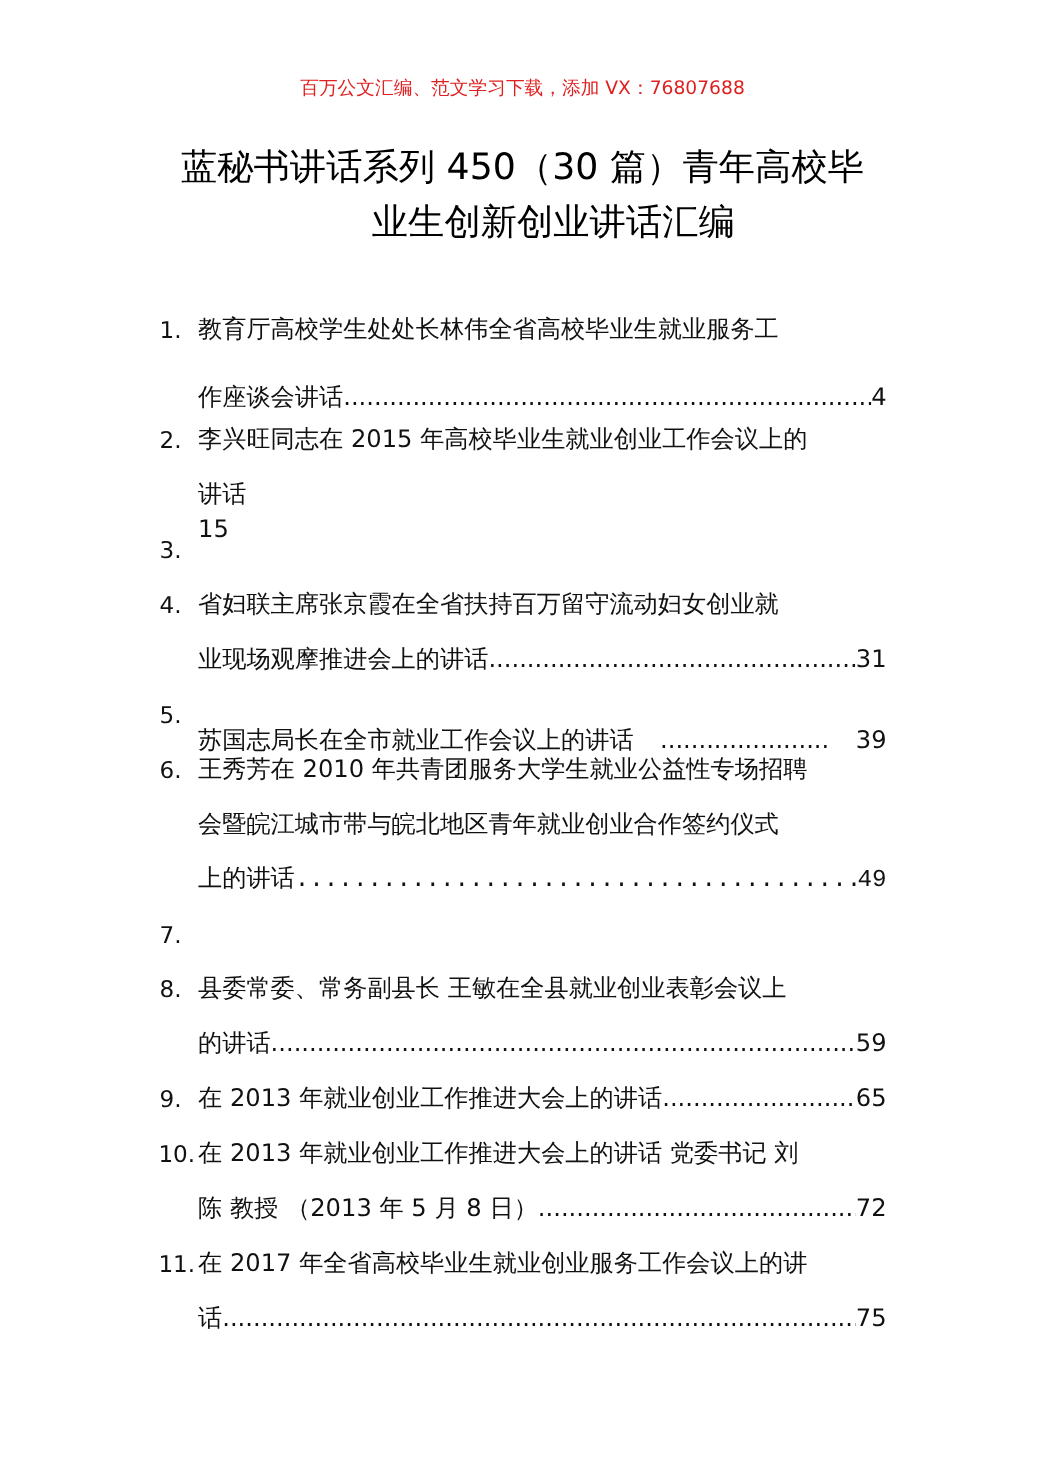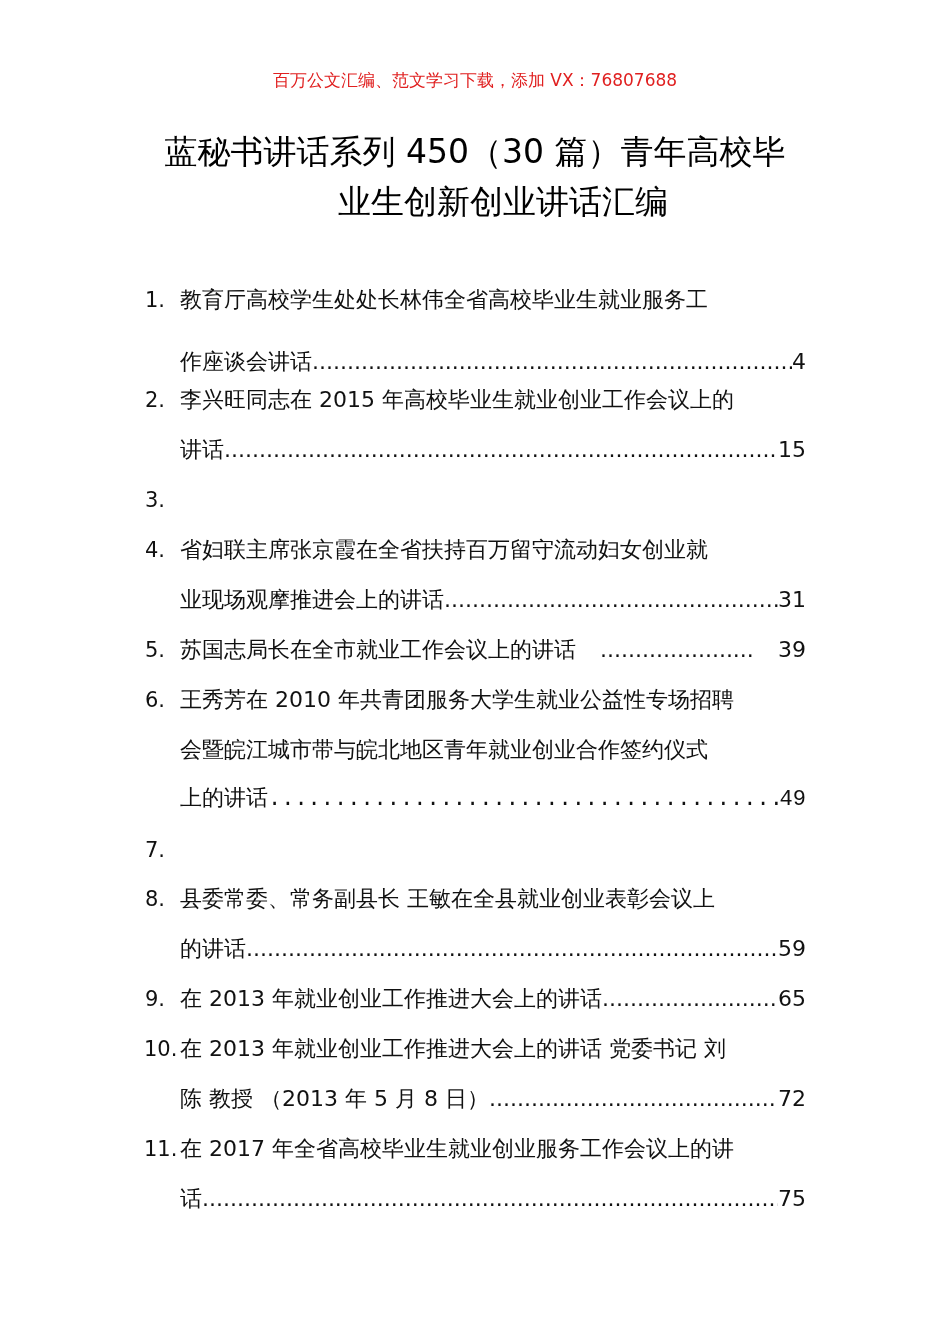--- a/index.html
+++ b/index.html
@@ -35,40 +35,40 @@
   <div class="line" style="top:346px;">
     <span class="txt">作座谈会讲话</span>
     <span class="leader"></span>
     <span class="page">4</span>
   </div>
 
   <span class="num" style="left:145px; top:384px;">2.</span>
   <div class="line" style="top:384px;">
     <span class="txt">李兴旺同志在 2015 年高校毕业生就业创业工作会议上的</span>
   </div>
-  <div class="line" style="top:434px;">
+  <div class="line" style="top:434px;flex-direction:column;">
     <span class="txt">讲话</span>
     <span class="leader"></span>
     <span class="page">15</span>
   </div>
 
   <span class="num" style="left:145px; top:484px;">3.</span>
 
   <span class="num" style="left:145px; top:534px;">4.</span>
   <div class="line" style="top:534px;">
     <span class="txt">省妇联主席张京霞在全省扶持百万留守流动妇女创业就</span>
   </div>
   <div class="line" style="top:584px;">
     <span class="txt">业现场观摩推进会上的讲话</span>
     <span class="leader"></span>
     <span class="page">31</span>
   </div>
 
   <span class="num" style="left:145px; top:634px;">5.</span>
-  <div class="line" style="top:634px;gap:24px;">
+  <div class="line" style="top:658px;gap:24px;">
     <span class="txt">苏国志局长在全市就业工作会议上的讲话</span>
     <span class="leader"></span>
     <span class="page">39</span>
   </div>
 
   <span class="num" style="left:145px; top:684px;">6.</span>
   <div class="line" style="top:684px;">
     <span class="txt">王秀芳在 2010 年共青团服务大学生就业公益性专场招聘</span>
   </div>
   <div class="line" style="top:734px;">

